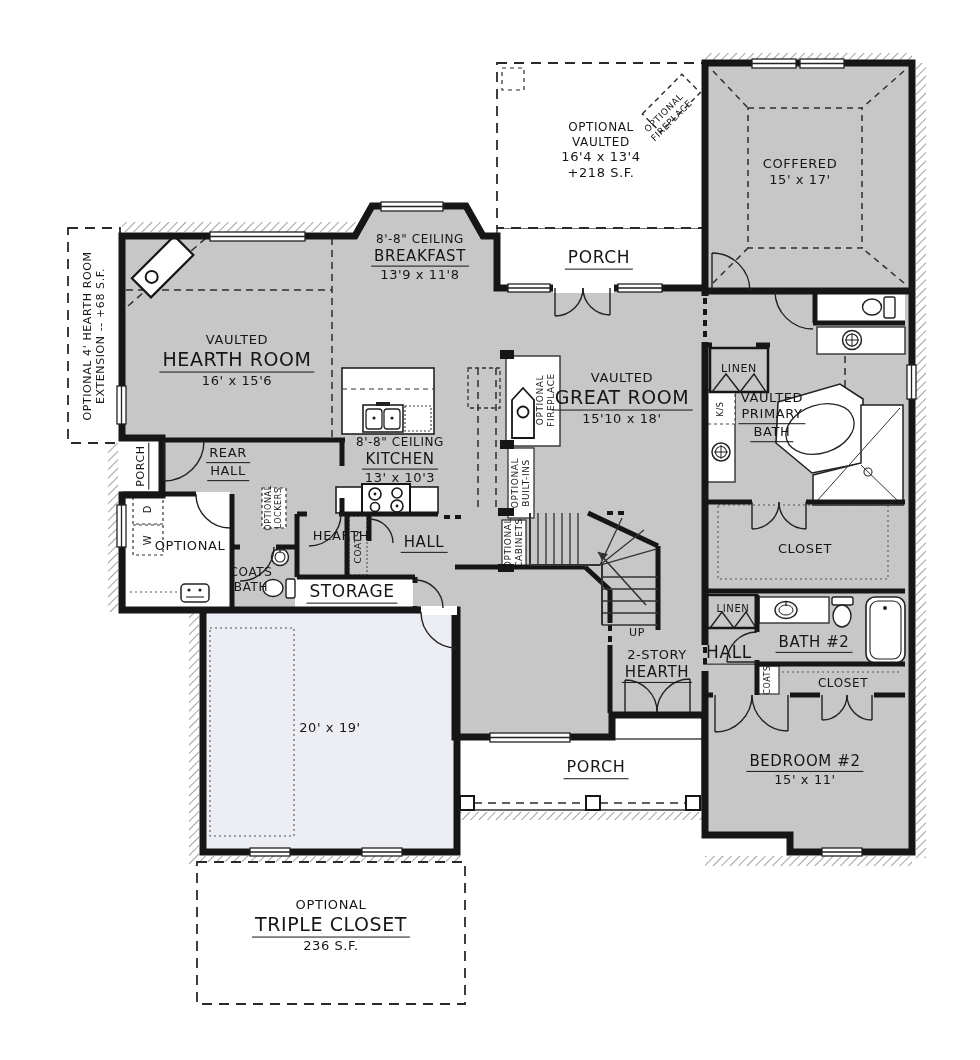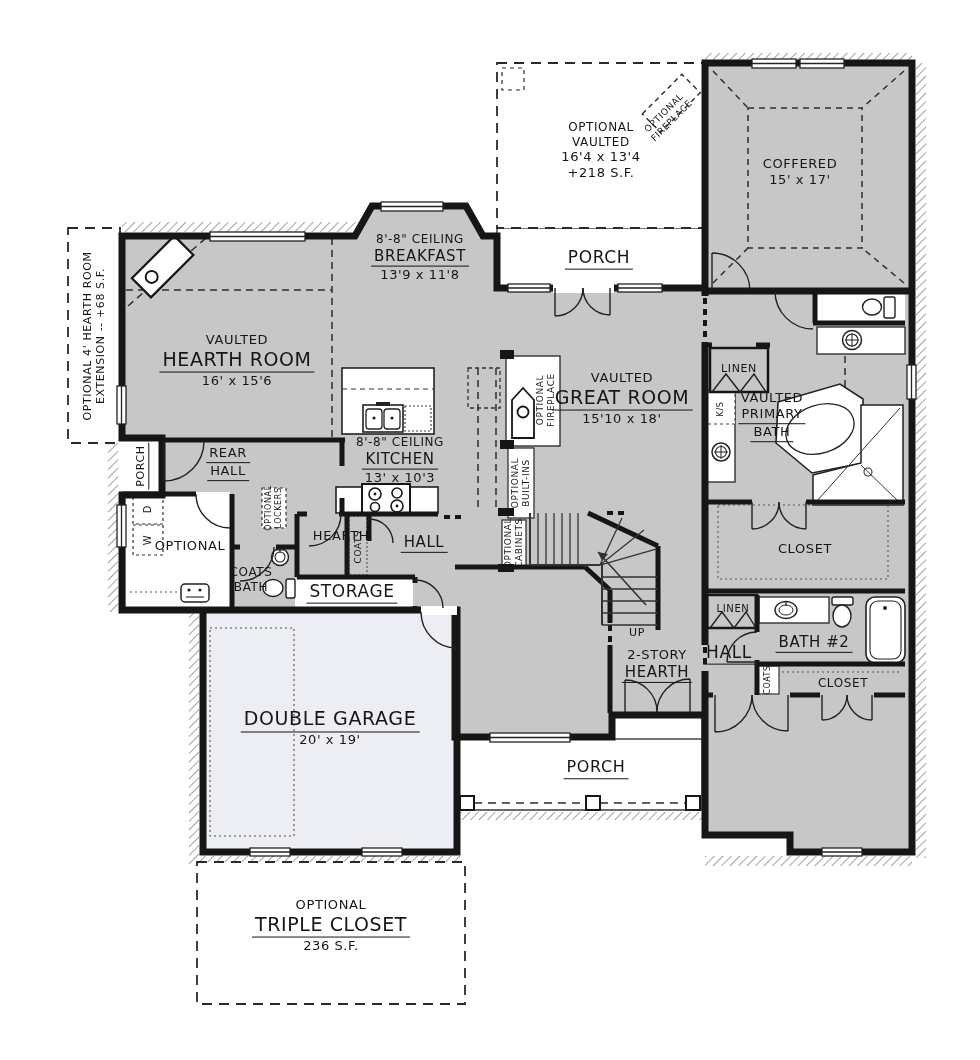--- a/index.html
+++ b/index.html
@@ -474,23 +474,26 @@
 </div>
 
 <div class="lbl rot s8" style="left:768px;top:680px">
   <span>COATS</span>
 </div>
 
 <div class="lbl s12" style="left:843px;top:683px">
   <span>CLOSET</span>
 </div>
 
+<div class="lbl" style="left:805px;top:770px">
+  <div class="s18"><span class="t">BEDROOM #2</span></div>
+  <div class="s13">15' x 11'</div>
+</div>
 
 <div class="lbl" style="left:330px;top:728px">
-  <div class="s19"><span class="t">DOUBLE GARAGE</span></div>
   <div class="s13">20' x 19'</div>
 </div>
 
 <div class="lbl s16" style="left:596px;top:768px">
   <span class="t">PORCH</span>
 </div>
 
 <div class="lbl" style="left:331px;top:925px">
   <div class="s13">OPTIONAL</div>
   <div class="s19"><span class="t">TRIPLE CLOSET</span></div>

